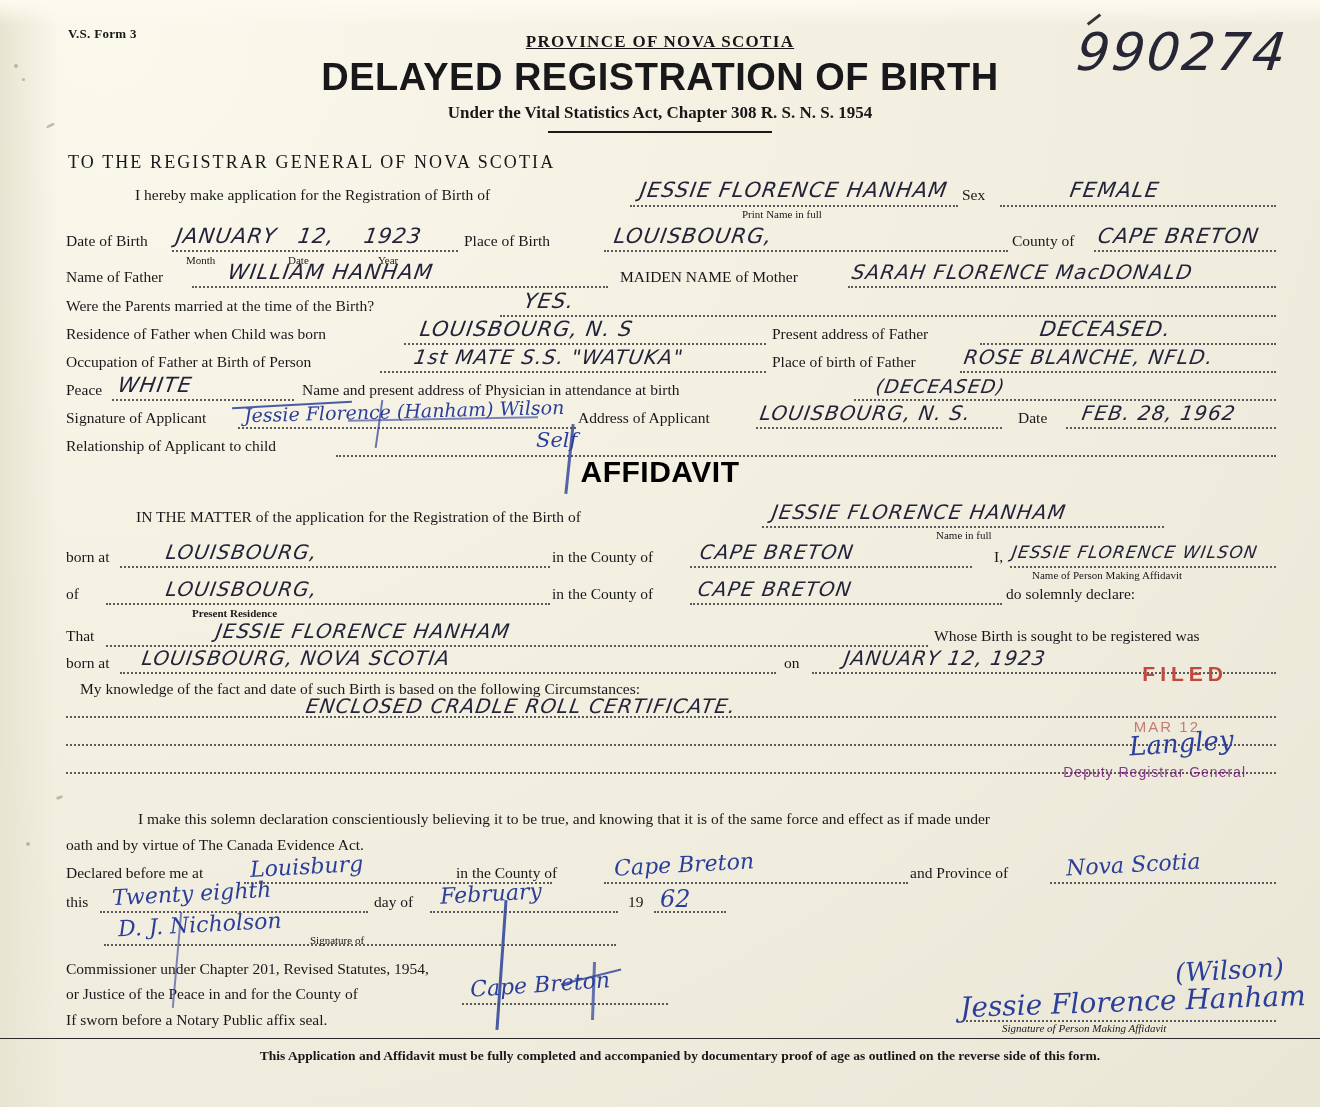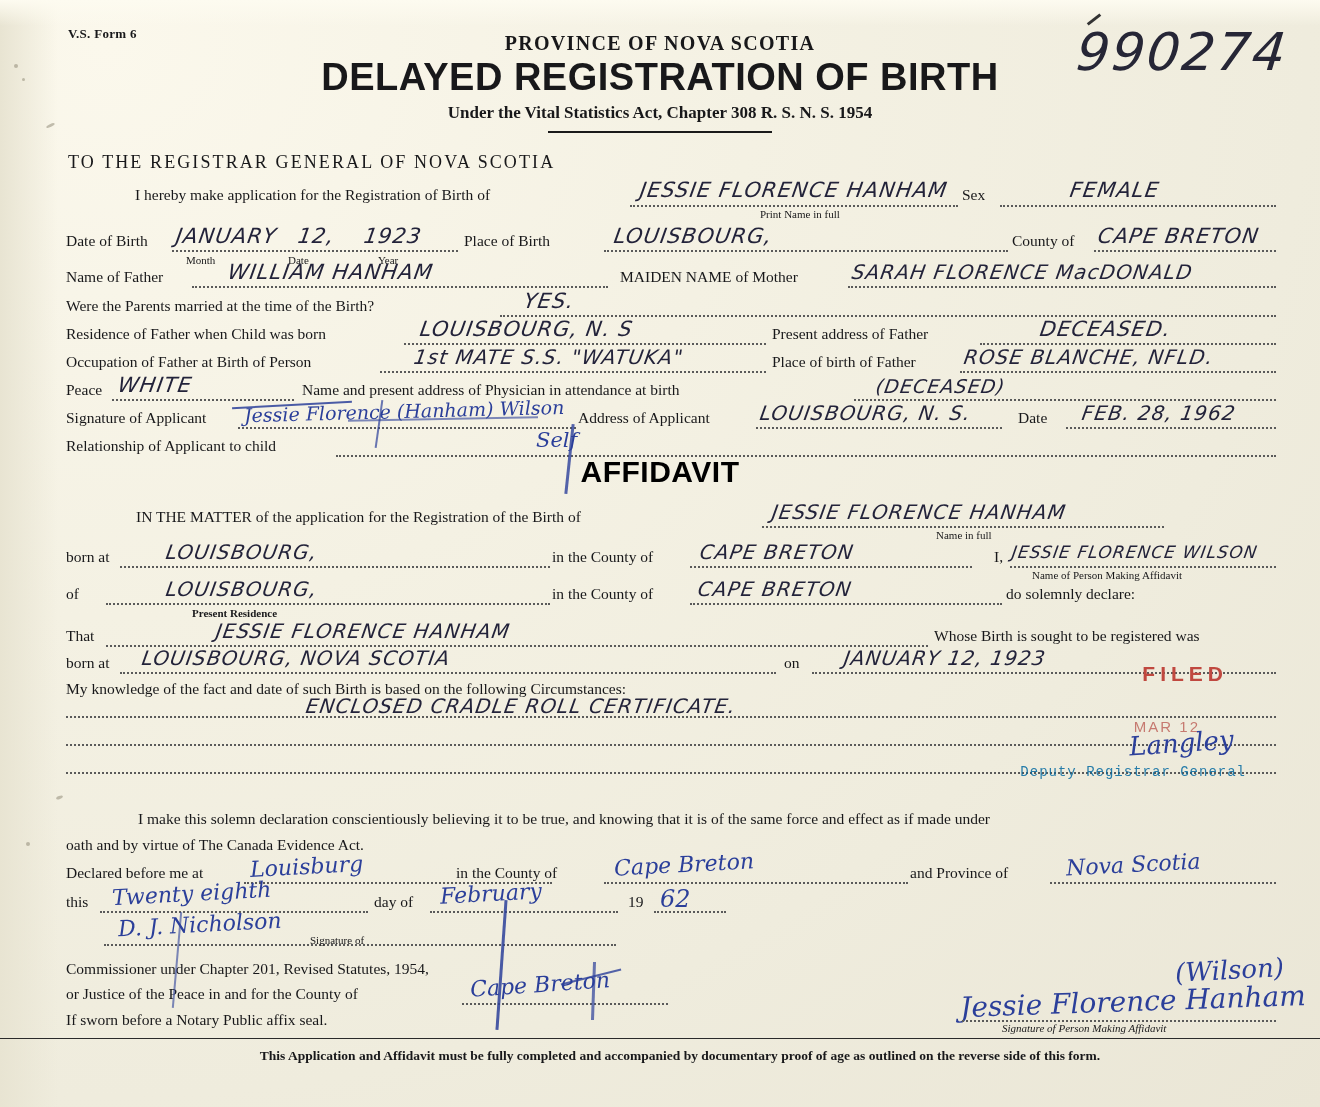--- a/index.html
+++ b/index.html
@@ -59,21 +59,21 @@
     border-bottom: 2px dotted #5a5a5a;
   }
 
   #form-code {
     left: 68px; top: 26px;
     font-size: 13px; font-weight: bold; letter-spacing: 0.3px;
   }
   #province-line {
     left: 0; right: 0; top: 32px;
     text-align: center;
-    font-size: 20px; font-weight: bold; letter-spacing: 1.3px;
+    font-size: 17px; font-weight: bold; letter-spacing: 1.3px; text-decoration: underline;
   }
   #main-title {
     left: 0; right: 0; top: 56px;
     text-align: center;
     font-size: 38px; font-weight: bold; letter-spacing: 0.5px;
     font-family: "Liberation Sans", sans-serif;
   }
   #subtitle {
     left: 0; right: 0; top: 103px;
     text-align: center;
@@ -134,22 +134,22 @@
   #stamp-date {
     right: 120px; top: 718px;
     color: #b9544c;
     font-family: "Liberation Sans", sans-serif;
     font-size: 15px;
     letter-spacing: 2px;
     opacity: .75;
   }
   #deputy-line {
     right: 74px; top: 764px;
-    color: #0369a1;
-    font-family: Liberation Mono, monospace;
+    color: #701a75;
+    font-family: Liberation Sans, sans-serif;
     font-size: 14px;
     letter-spacing: 1px;
     opacity: .85;
   }
   #deputy-sig {
     right: 86px; top: 728px;
     color: #2b3f9a;
     font-family: "DejaVu Serif", serif;
     font-style: italic;
     font-size: 26px;
@@ -165,34 +165,34 @@
   <div id="paper-tint"></div>
   <div id="paper-edge-left"></div>
   <div id="paper-edge-top"></div>
 
   <div class="speck" style="left:14px;top:64px;width:4px;height:4px;"></div>
   <div class="speck" style="left:22px;top:78px;width:3px;height:3px;"></div>
   <div class="speck" style="left:46px;top:124px;width:9px;height:3px;transform:rotate(-25deg);"></div>
   <div class="speck" style="left:26px;top:842px;width:4px;height:4px;"></div>
   <div class="speck" style="left:56px;top:796px;width:7px;height:3px;transform:rotate(-20deg);"></div>
 
-  <div class="abs print" id="form-code">V.S. Form 6</div>
+  <div class="abs print" id="form-code">V.S. Form 3</div>
   <div class="abs print" id="province-line">PROVINCE OF NOVA SCOTIA</div>
   <div class="abs print" id="main-title">DELAYED REGISTRATION OF BIRTH</div>
   <div class="abs print" id="subtitle">Under the Vital Statistics Act, Chapter 308 R. S. N. S. 1954</div>
   <div class="abs" id="title-rule"></div>
   <div class="abs" id="reg-tick"></div>
   <div class="abs" id="reg-number">990274</div>
 
   <div class="abs print" id="addr-line">TO THE REGISTRAR GENERAL OF NOVA SCOTIA</div>
 
   <div class="abs row-lbl" style="left:135px;top:186px;">I hereby make application for the Registration of Birth of</div>
   <div class="abs dots" style="left:630px;top:205px;width:328px;"></div>
   <div class="abs hand-caps" style="left:640px;top:178px;font-size:21px;">JESSIE FLORENCE HANHAM</div>
-  <div class="abs print lbl-sm" style="left:760px;top:208px;">Print Name in full</div>
+  <div class="abs print lbl-sm" style="left:742px;top:208px;">Print Name in full</div>
   <div class="abs row-lbl" style="left:962px;top:186px;">Sex</div>
   <div class="abs dots" style="left:1000px;top:205px;width:276px;"></div>
   <div class="abs hand-caps" style="left:1070px;top:178px;font-size:21px;">FEMALE</div>
 
   <div class="abs row-lbl" style="left:66px;top:232px;">Date of Birth</div>
   <div class="abs dots" style="left:172px;top:250px;width:286px;"></div>
   <div class="abs hand-caps" style="left:176px;top:224px;font-size:21px;">JANUARY</div>
   <div class="abs hand-caps" style="left:298px;top:224px;font-size:21px;">12,</div>
   <div class="abs hand-caps" style="left:364px;top:224px;font-size:21px;">1923</div>
   <div class="abs print lbl-sm" style="left:186px;top:254px;">Month</div>
@@ -301,21 +301,21 @@
   <div class="abs row-lbl" style="left:934px;top:627px;">Whose Birth is sought to be registered was</div>
 
   <div class="abs row-lbl" style="left:66px;top:654px;">born at</div>
   <div class="abs dots" style="left:120px;top:672px;width:656px;"></div>
   <div class="abs hand-caps" style="left:142px;top:646px;font-size:20px;">LOUISBOURG, NOVA SCOTIA</div>
 
   <div class="abs row-lbl" style="left:784px;top:654px;">on</div>
   <div class="abs dots" style="left:812px;top:672px;width:464px;"></div>
   <div class="abs hand-caps" style="left:844px;top:646px;font-size:20px;">JANUARY 12, 1923</div>
 
-  <div class="abs row-lbl" style="left:66px;top:680px;">My knowledge of the fact and date of such Birth is based on the following Circumstances:</div>
+  <div class="abs row-lbl" style="left:80px;top:680px;">My knowledge of the fact and date of such Birth is based on the following Circumstances:</div>
   <div class="abs dots" style="left:66px;top:716px;width:1210px;"></div>
   <div class="abs hand-caps" style="left:306px;top:694px;font-size:20px;">ENCLOSED CRADLE ROLL CERTIFICATE.</div>
   <div class="abs dots" style="left:66px;top:744px;width:1210px;"></div>
   <div class="abs dots" style="left:66px;top:772px;width:1210px;"></div>
 
   <div class="abs" id="filed-stamp">FILED</div>
   <div class="abs" id="stamp-date">MAR 12</div>
   <div class="abs" id="deputy-sig">Langley</div>
   <div class="abs" id="deputy-line">Deputy Registrar General</div>
 

